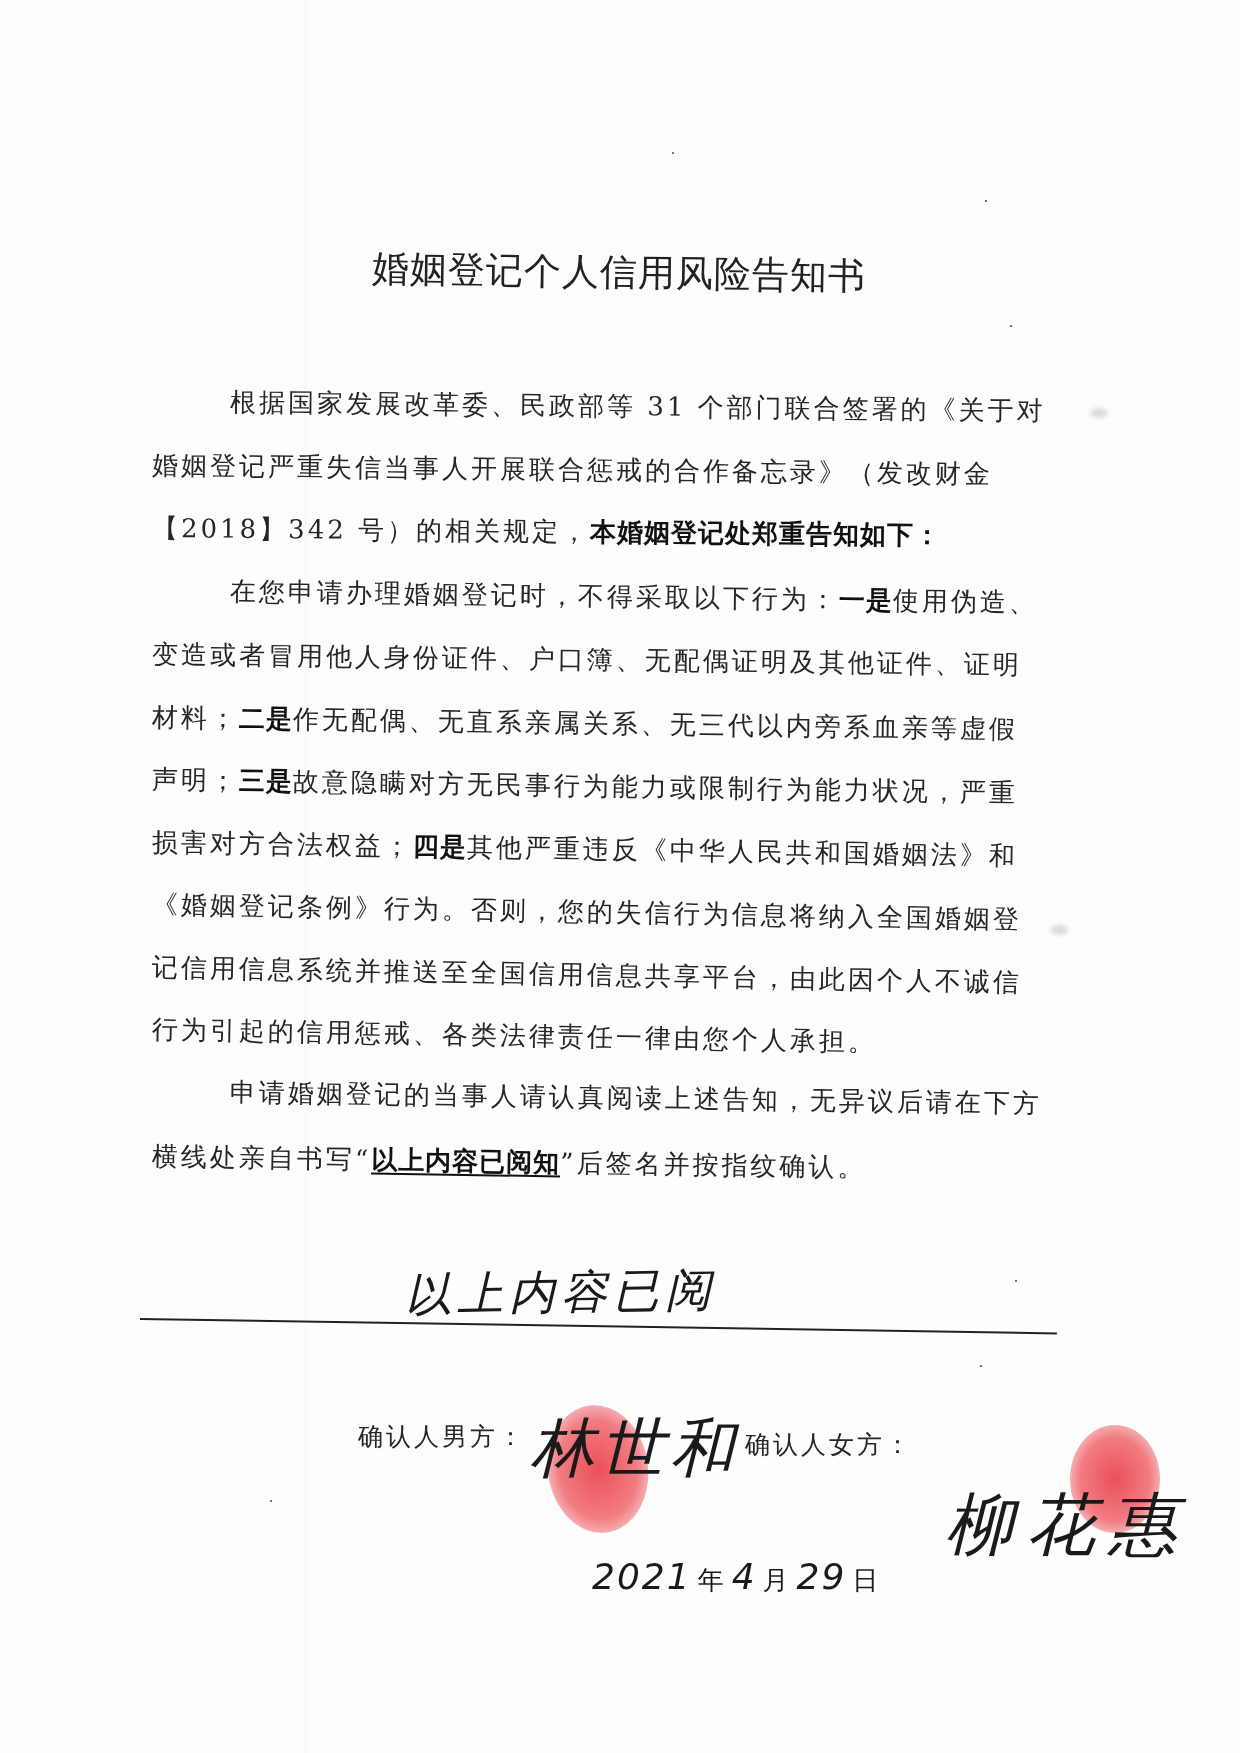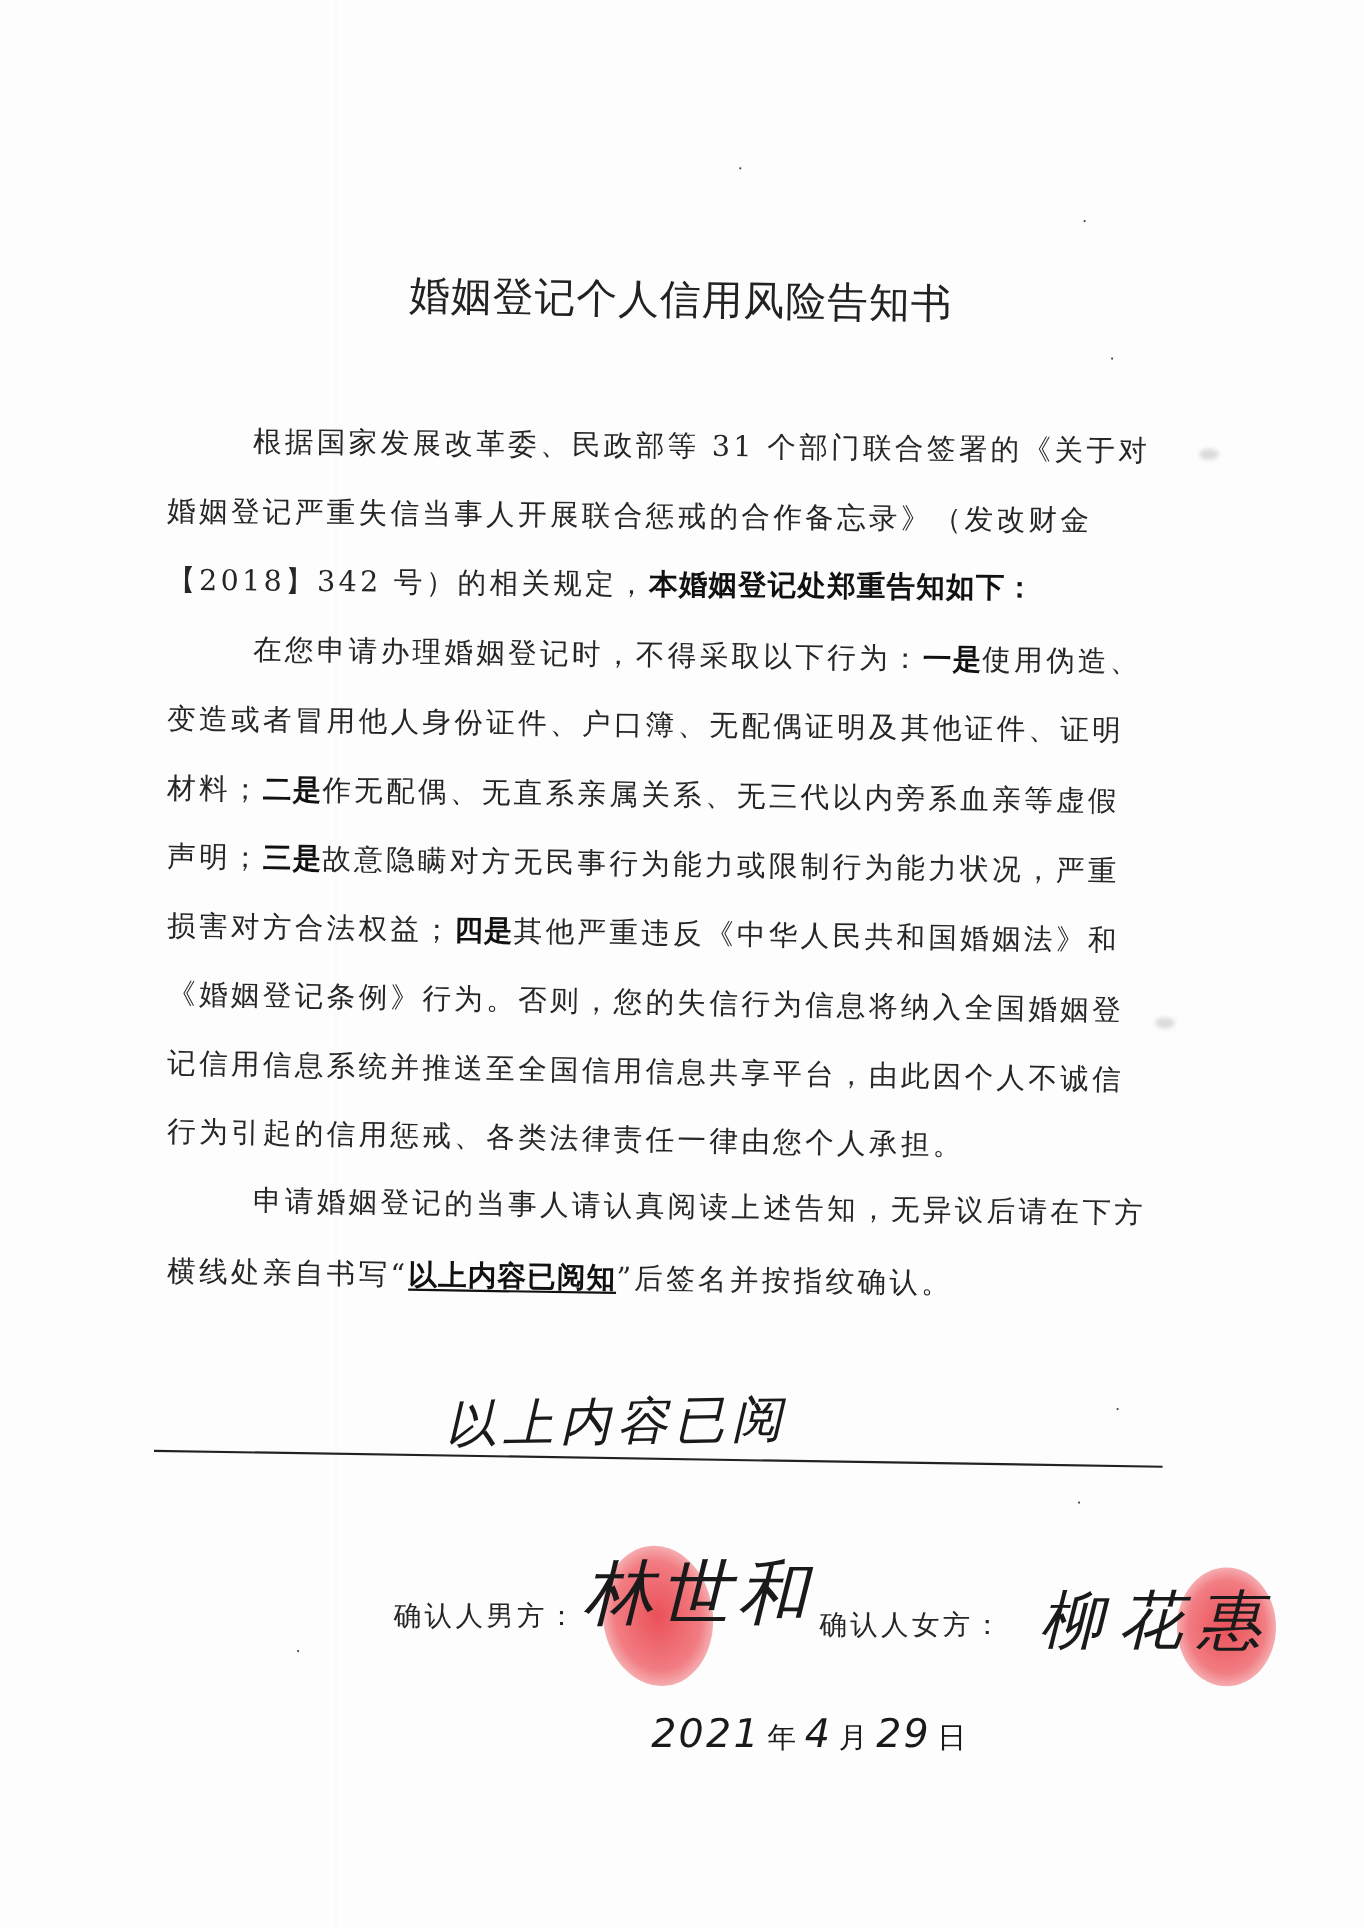--- a/index.html
+++ b/index.html
@@ -32,21 +32,21 @@
   .hand {
     position: absolute; font-family: "DejaVu Sans", "Liberation Sans", sans-serif;
     font-style: italic; color: #1a1a1a; white-space: nowrap;
   }
   .handwritten-ack { left: 405px; top: 1262px; font-size: 46px; letter-spacing: 6px; transform: rotate(-1deg); }
   .ack-underline {
     position: absolute; left: 140px; top: 1318px; width: 917px; height: 2px;
     background: #222; transform: rotate(0.9deg); transform-origin: left center;
   }
   .sig-label {
-    position: absolute; font-size: 25px; letter-spacing: 3px; color: #262626; white-space: nowrap; margin-top: 32px;
+    position: absolute; font-size: 25px; letter-spacing: 3px; color: #262626; white-space: nowrap;
   }
   .fingerprint {
     position: absolute; border-radius: 50%;
     background: radial-gradient(ellipse at center, rgba(232,50,60,0.85) 0%, rgba(236,70,78,0.7) 55%, rgba(240,110,115,0.25) 85%, rgba(255,255,255,0) 100%);
   }
   .date { left: 592px; top: 1556px; font-size: 36px; letter-spacing: 2px; }
   .date .cn { font-style: normal; font-family: "DejaVu Serif", serif; font-size: 26px; margin: 0 6px; }
   .speck { position: absolute; width: 2px; height: 2px; background: #444; border-radius: 50%; }
   .smudge { position: absolute; width: 18px; height: 10px; background: rgba(120,120,120,0.25); border-radius: 50%; filter: blur(2px); }
 </style>
@@ -76,21 +76,21 @@
 <div class="hand handwritten-ack">以上内容已阅</div>
 <div class="ack-underline"></div>
 
 <div class="fingerprint" style="left:548px; top:1405px; width:100px; height:128px; transform:rotate(-8deg);"></div>
 <div class="fingerprint" style="left:1070px; top:1425px; width:90px; height:108px;"></div>
 
 <div class="sig-label" style="left:358px; top:1420px;">确认人男方：</div>
 <div class="hand" style="left:530px; top:1405px; font-size:64px; letter-spacing:6px;">林世和</div>
 
 <div class="sig-label" style="left:745px; top:1428px;font-family:Liberation Mono, monospace;">确认人女方：</div>
-<div class="hand" style="left:945px; top:1435px; font-size:58px; letter-spacing:14px;">柳花惠</div>
+<div class="hand" style="left:945px; top:1480px; font-size:68px; letter-spacing:14px;">柳花惠</div>
 
 <div class="hand date">
   <span>2021</span><span class="cn">年</span><span>4</span><span class="cn">月</span><span>29</span><span class="cn">日</span>
 </div>
 
 <div class="speck" style="left:985px; top:200px;"></div>
 <div class="speck" style="left:1010px; top:325px;"></div>
 <div class="speck" style="left:672px; top:152px;"></div>
 <div class="speck" style="left:270px; top:1500px;"></div>
 <div class="speck" style="left:980px; top:1365px;"></div>

